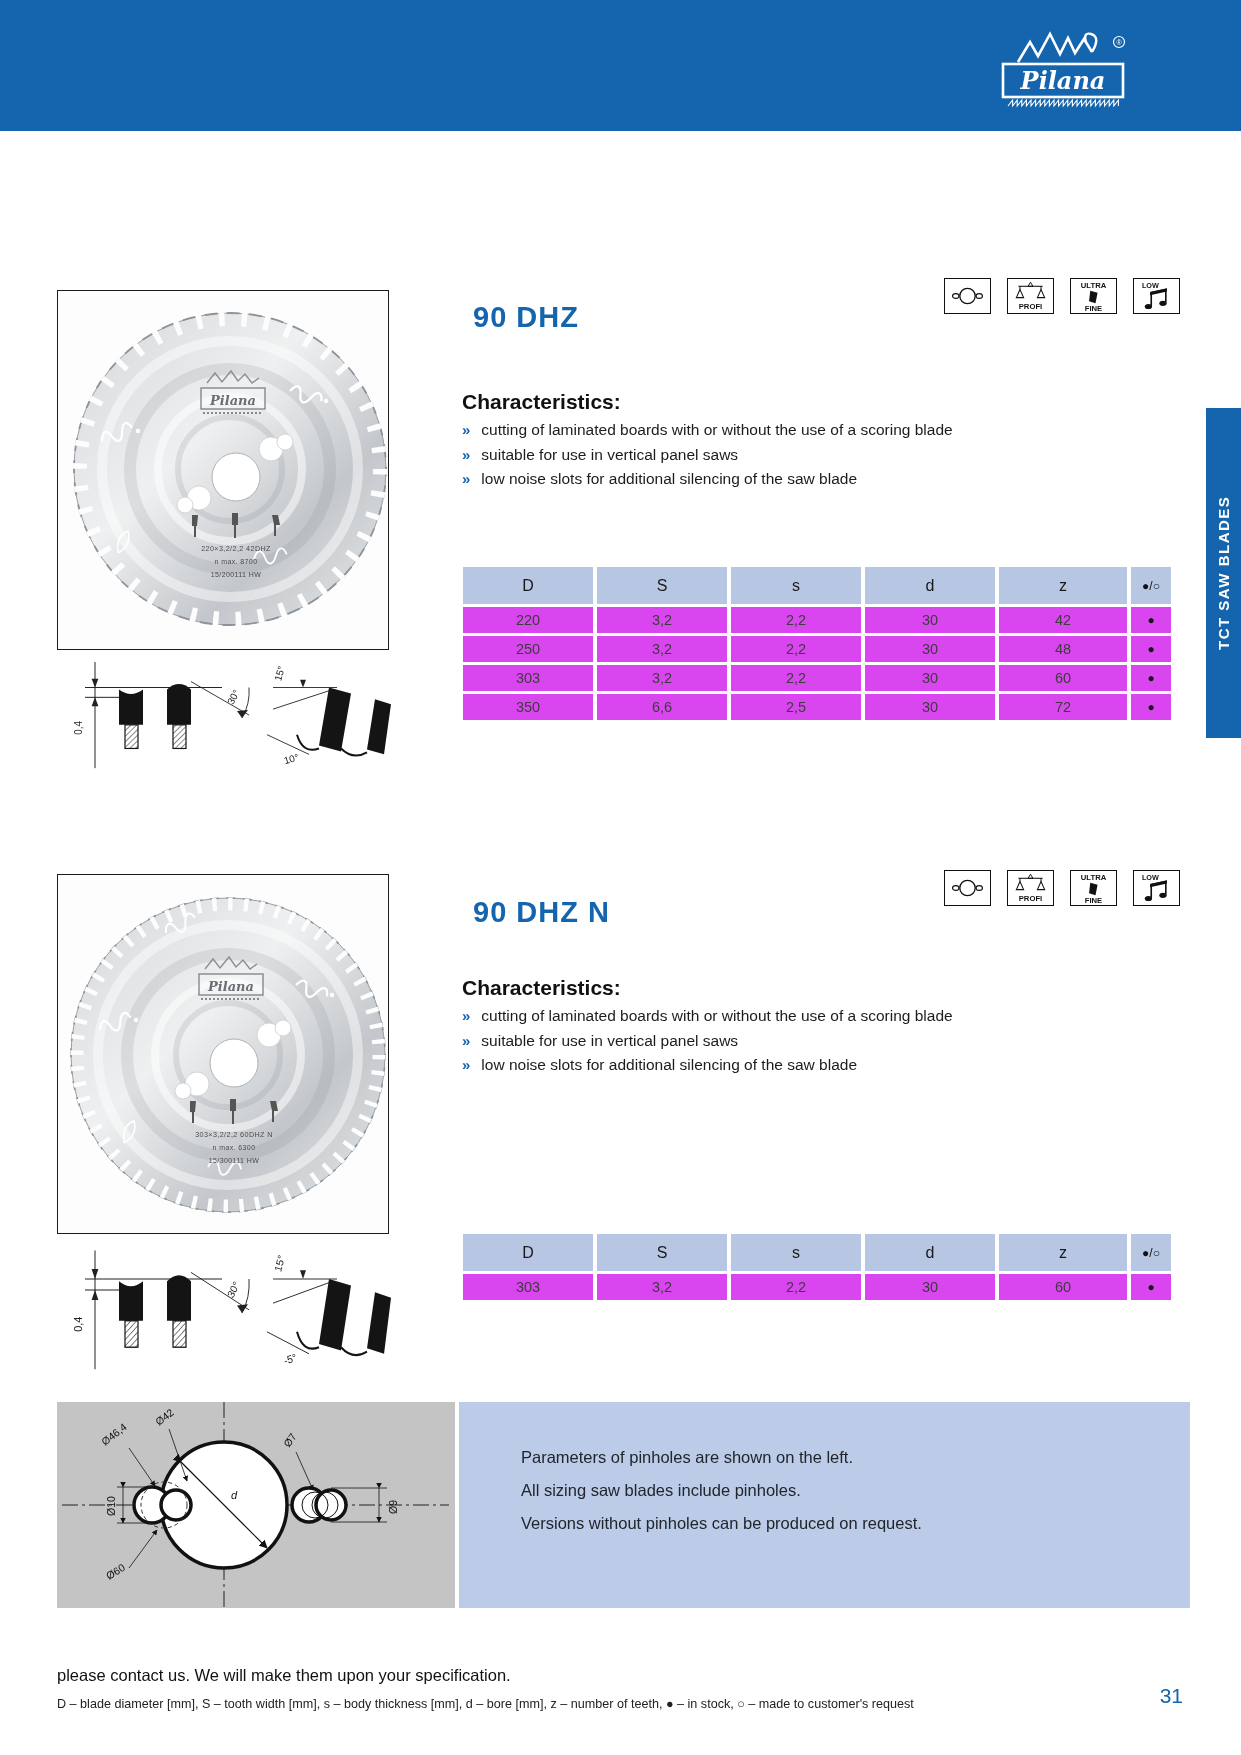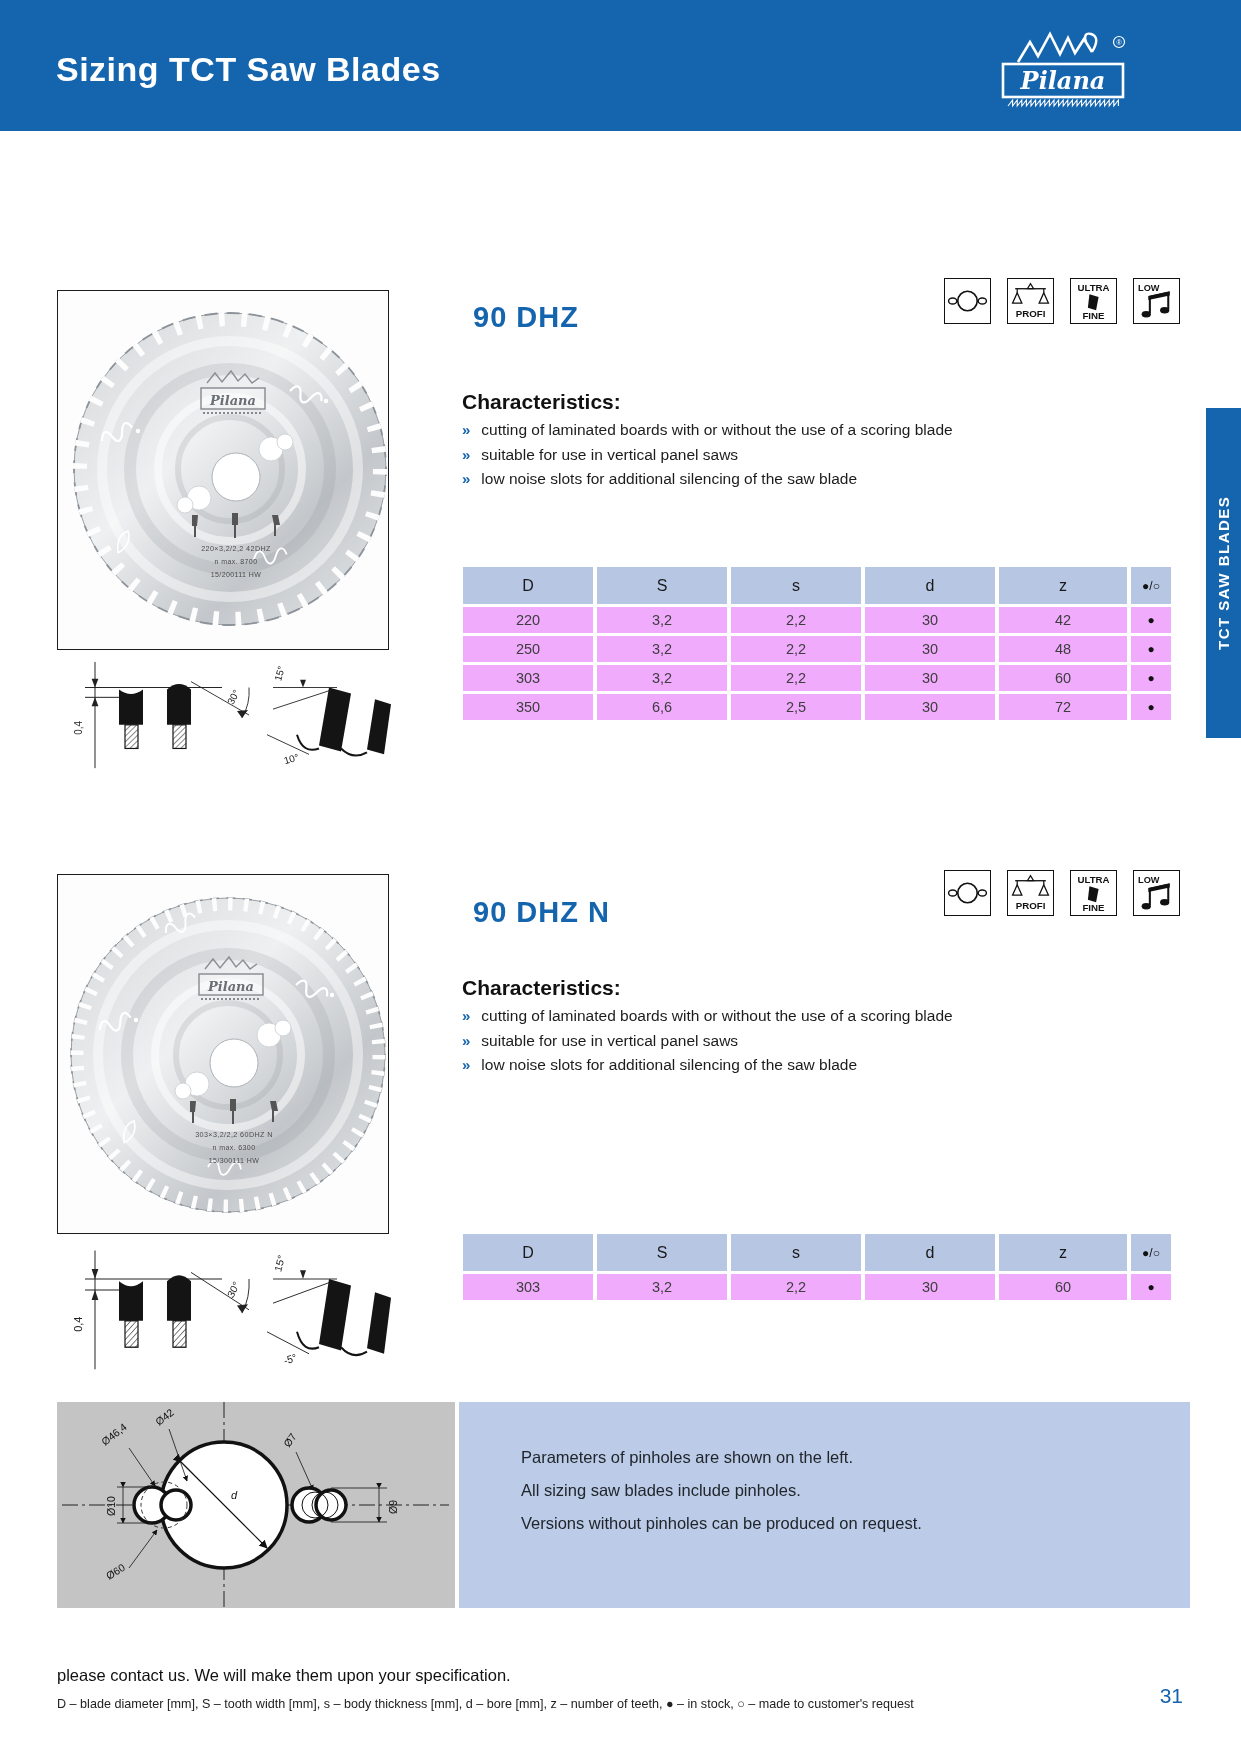--- a/index.html
+++ b/index.html
@@ -18,33 +18,33 @@
 
   
   .photobox{position:absolute;left:57px;width:330px;height:358px;background:#fdfdfd;border:1px solid #1c1c1c;}
   .photobox svg{display:block;width:100%;height:100%;}
 
   
   .model{position:absolute;left:462px;margin:11px;color:#1565ae;font-size:29px;font-weight:bold;letter-spacing:1px;}
 
   
   .iconrow{position:absolute;left:944px;display:flex;gap:16px;}
-  .ibox{width:47px;height:46px;border:1.5px solid #111;background:#fff;box-sizing:border-box;}
+  .ibox{width:47px;height:36px;border:1.5px solid #111;background:#fff;box-sizing:border-box;}
   .ibox svg{display:block;width:100%;height:100%;}
 
   
   .charhead{position:absolute;left:462px;margin:0;font-size:21px;font-weight:bold;color:#111;}
   .charlist{position:absolute;left:462px;margin:0;padding:0;list-style:none;}
   .charlist li{height:24.5px;font-size:15.5px;color:#1c1c1c;white-space:nowrap;}
   .bm{color:#1565ae;font-weight:bold;margin-right:11px;font-size:15px;}
 
   
   .spec{position:absolute;left:459px;border-collapse:separate;border-spacing:4px 3px;table-layout:fixed;}
   .spec th{background:#b7c6e3;height:35px;font-weight:400;font-size:16px;color:#1a1a1a;text-align:center;}
-  .spec td{background:#f0abfc;height:24px;font-size:14.5px;color:#3d3d3d;text-align:center;}
+  .spec td{background:#d946ef;height:24px;font-size:14.5px;color:#3d3d3d;text-align:center;}
   .spec .dotc{font-size:12px;color:#111;}
 
   .toothsvg{position:absolute;left:57px;}
 
   
   #pinGray{position:absolute;left:57px;top:1402px;width:398px;height:206px;background:#c4c4c4;}
   #pinGray svg{display:block;width:100%;height:100%;}
   #pinPanel{position:absolute;left:459px;top:1402px;width:731px;height:206px;background:#bccbe7;box-sizing:border-box;padding:46px 0 0 62px;}
   #pinPanel p{margin:0 0 14px 0;font-size:16.5px;color:#20262c;}
 
@@ -55,21 +55,20 @@
 
   svg text{font-family:"Liberation Sans",sans-serif;}
   .scriptfont{font-family:"DejaVu Serif",serif;font-style:italic;font-weight:bold;}
 </style>
 </head>
 <body>
 
 <div id="page">
 
   <div id="hdr">
-    <h1>Sizing TCT Saw Blades</h1>
     <div id="logo">
       <svg viewBox="0 0 132 82">
         <polyline points="18,36 30,16 38,30 50,8 60,28 68,12 75,27 84,13 92,26" fill="none" stroke="#fff" stroke-width="2.6"></polyline>
         <path d="M92 26 q9 -15 -1 -18 q-8 -2 -5 8" fill="none" stroke="#fff" stroke-width="2.4"></path>
         <circle cx="119" cy="16" r="5.5" fill="none" stroke="#fff" stroke-width="1.2"></circle>
         <text x="119" y="19" text-anchor="middle" font-size="7" fill="#fff">®</text>
         <rect x="3" y="38" width="120" height="33" fill="none" stroke="#fff" stroke-width="2.6"></rect>
         <text class="scriptfont" x="63" y="63" text-anchor="middle" font-size="24" fill="#fff">Pilana</text>
         <path d="M8 80 l4.6 -6 v6 l4.6 -6 v6 l4.6 -6 v6 l4.6 -6 v6 l4.6 -6 v6 l4.6 -6 v6 l4.6 -6 v6 l4.6 -6 v6 l4.6 -6 v6 l4.6 -6 v6 l4.6 -6 v6 l4.6 -6 v6 l4.6 -6 v6 l4.6 -6 v6 l4.6 -6 v6 l4.6 -6 v6 l4.6 -6 v6 l4.6 -6 v6 l4.6 -6 v6 l4.6 -6 v6 l4.6 -6 v6 l4.6 -6 v6 l4.6 -6 v6 l4.6 -6 v6" fill="none" stroke="#fff" stroke-width="1.1"></path>
       </svg>

